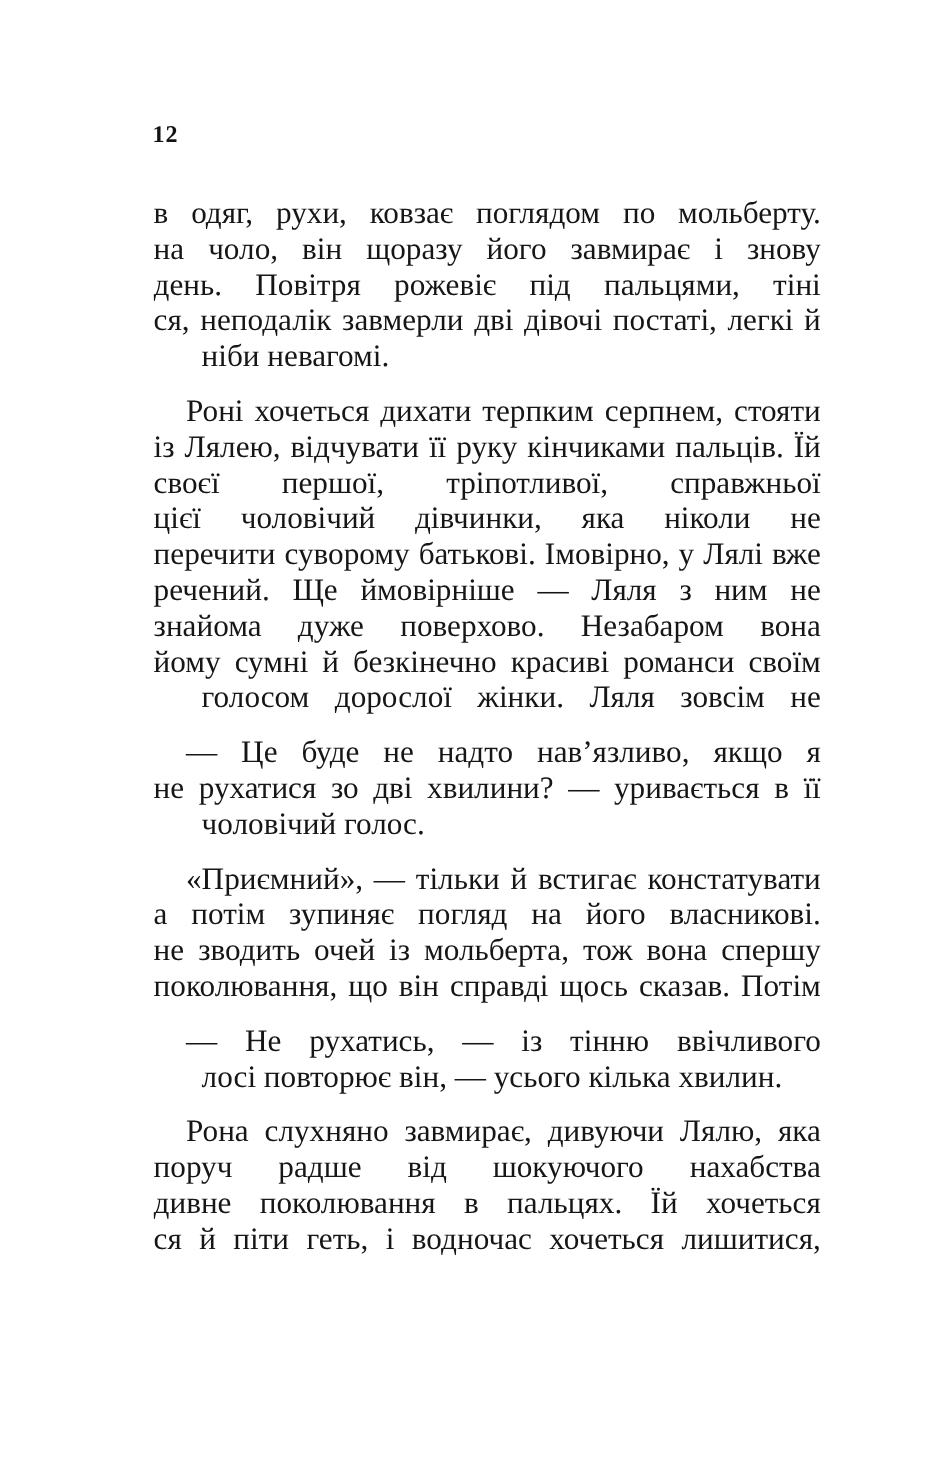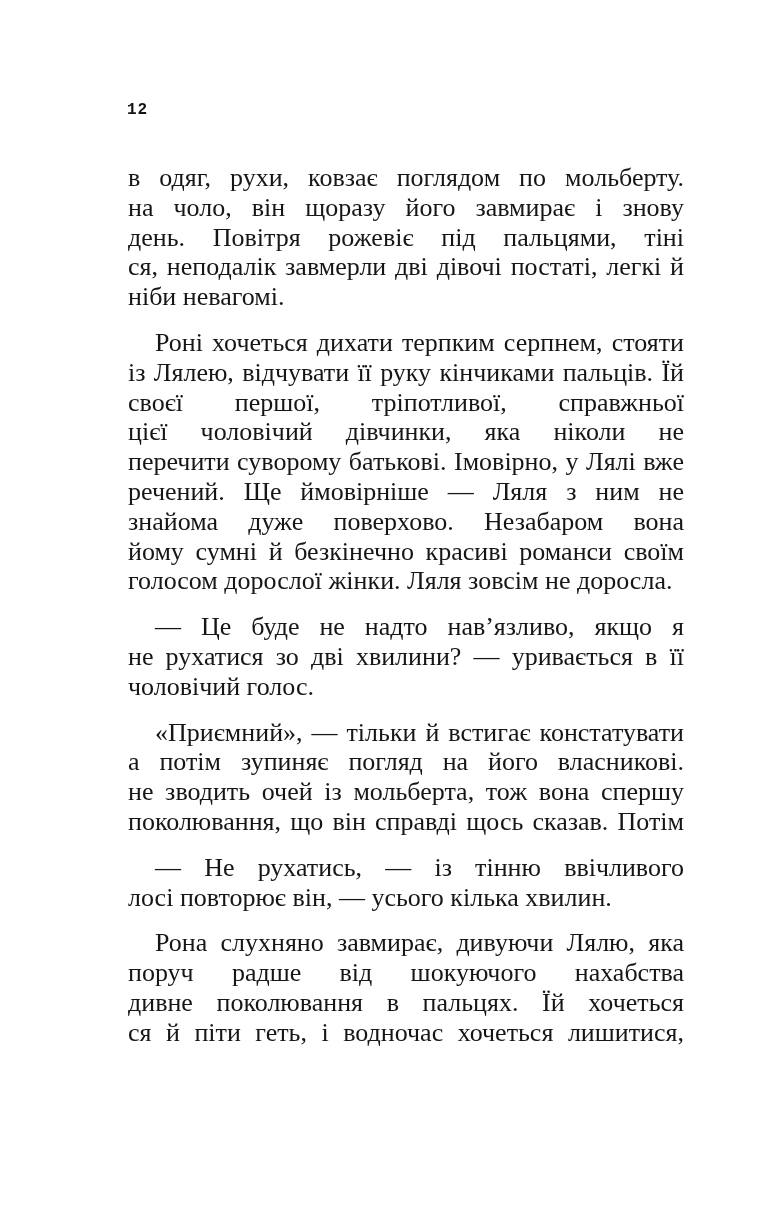--- a/index.html
+++ b/index.html
@@ -13,23 +13,23 @@
     position: relative;
     width: 780px;
     height: 1223px;
     background: #ffffff;
     overflow: hidden;
   }
   .page-number {
     position: absolute;
     left: 127px;
     top: 101px;
-    font-family: Liberation Mono, monospace;
+    font-family: Liberation Serif, serif;
     font-weight: 700;
-    font-size: 16px;
+    font-size: 20px;
     letter-spacing: 1px;
     color: #121212;
   }
   .text-block {
     position: absolute;
     left: 128px;
     top: 163px;
     width: 556px;
     font-family: "Liberation Serif", serif;
     font-size: 26px;
@@ -39,20 +39,21 @@
   .paragraph { margin: 0; }
   .line {
     text-align: justify;
     text-align-last: justify;
     height: 29.8px;
     overflow: hidden;
   }
   .line.indent { text-indent: 27px; margin-top: 16px; }
   .line.para-end {
     text-align-last: left;
+    margin-left: 40px;
   }
 </style>
 </head>
 <body>
 
 <div class="page">
   <span class="page-number">12</span>
   <div class="text-block">
       <div class="paragraph">
         <div class="line">в одяг, рухи, ковзає поглядом по мольберту. Молодик</div>

